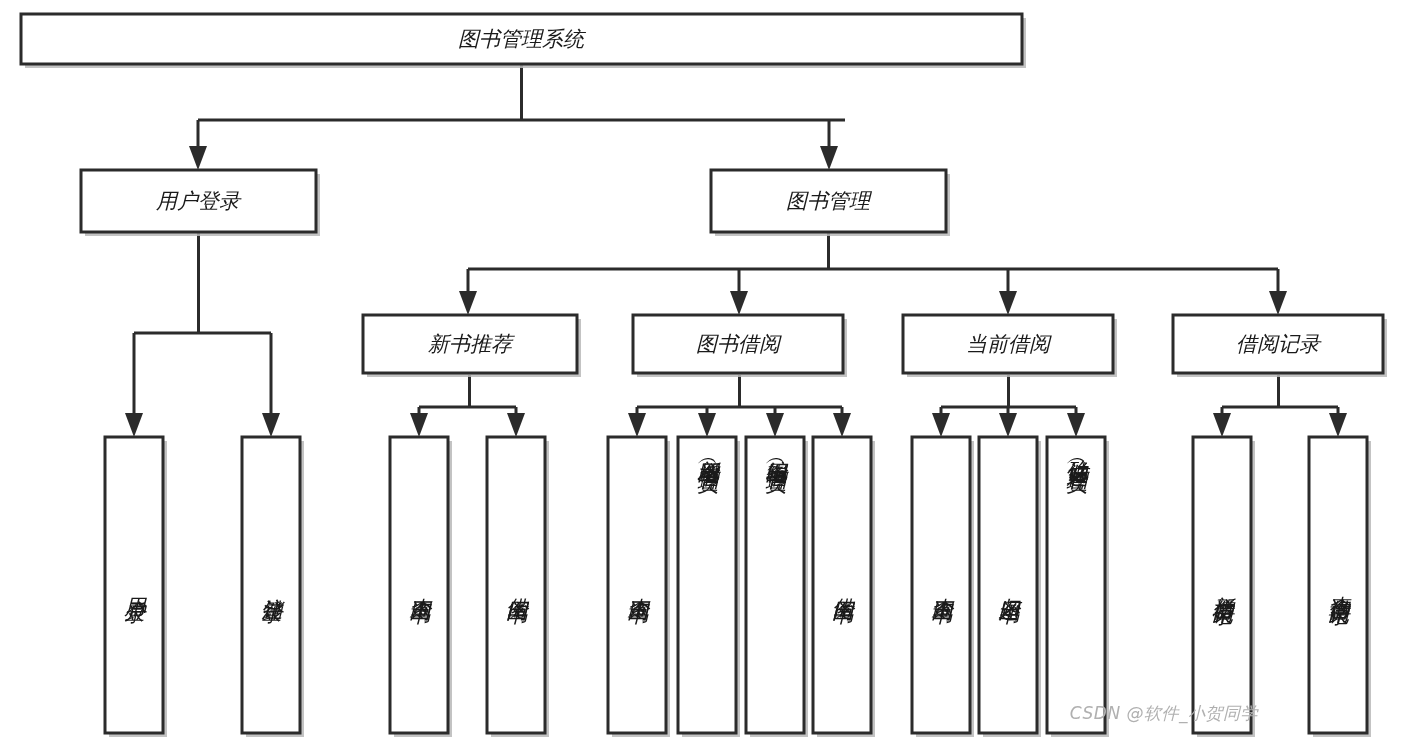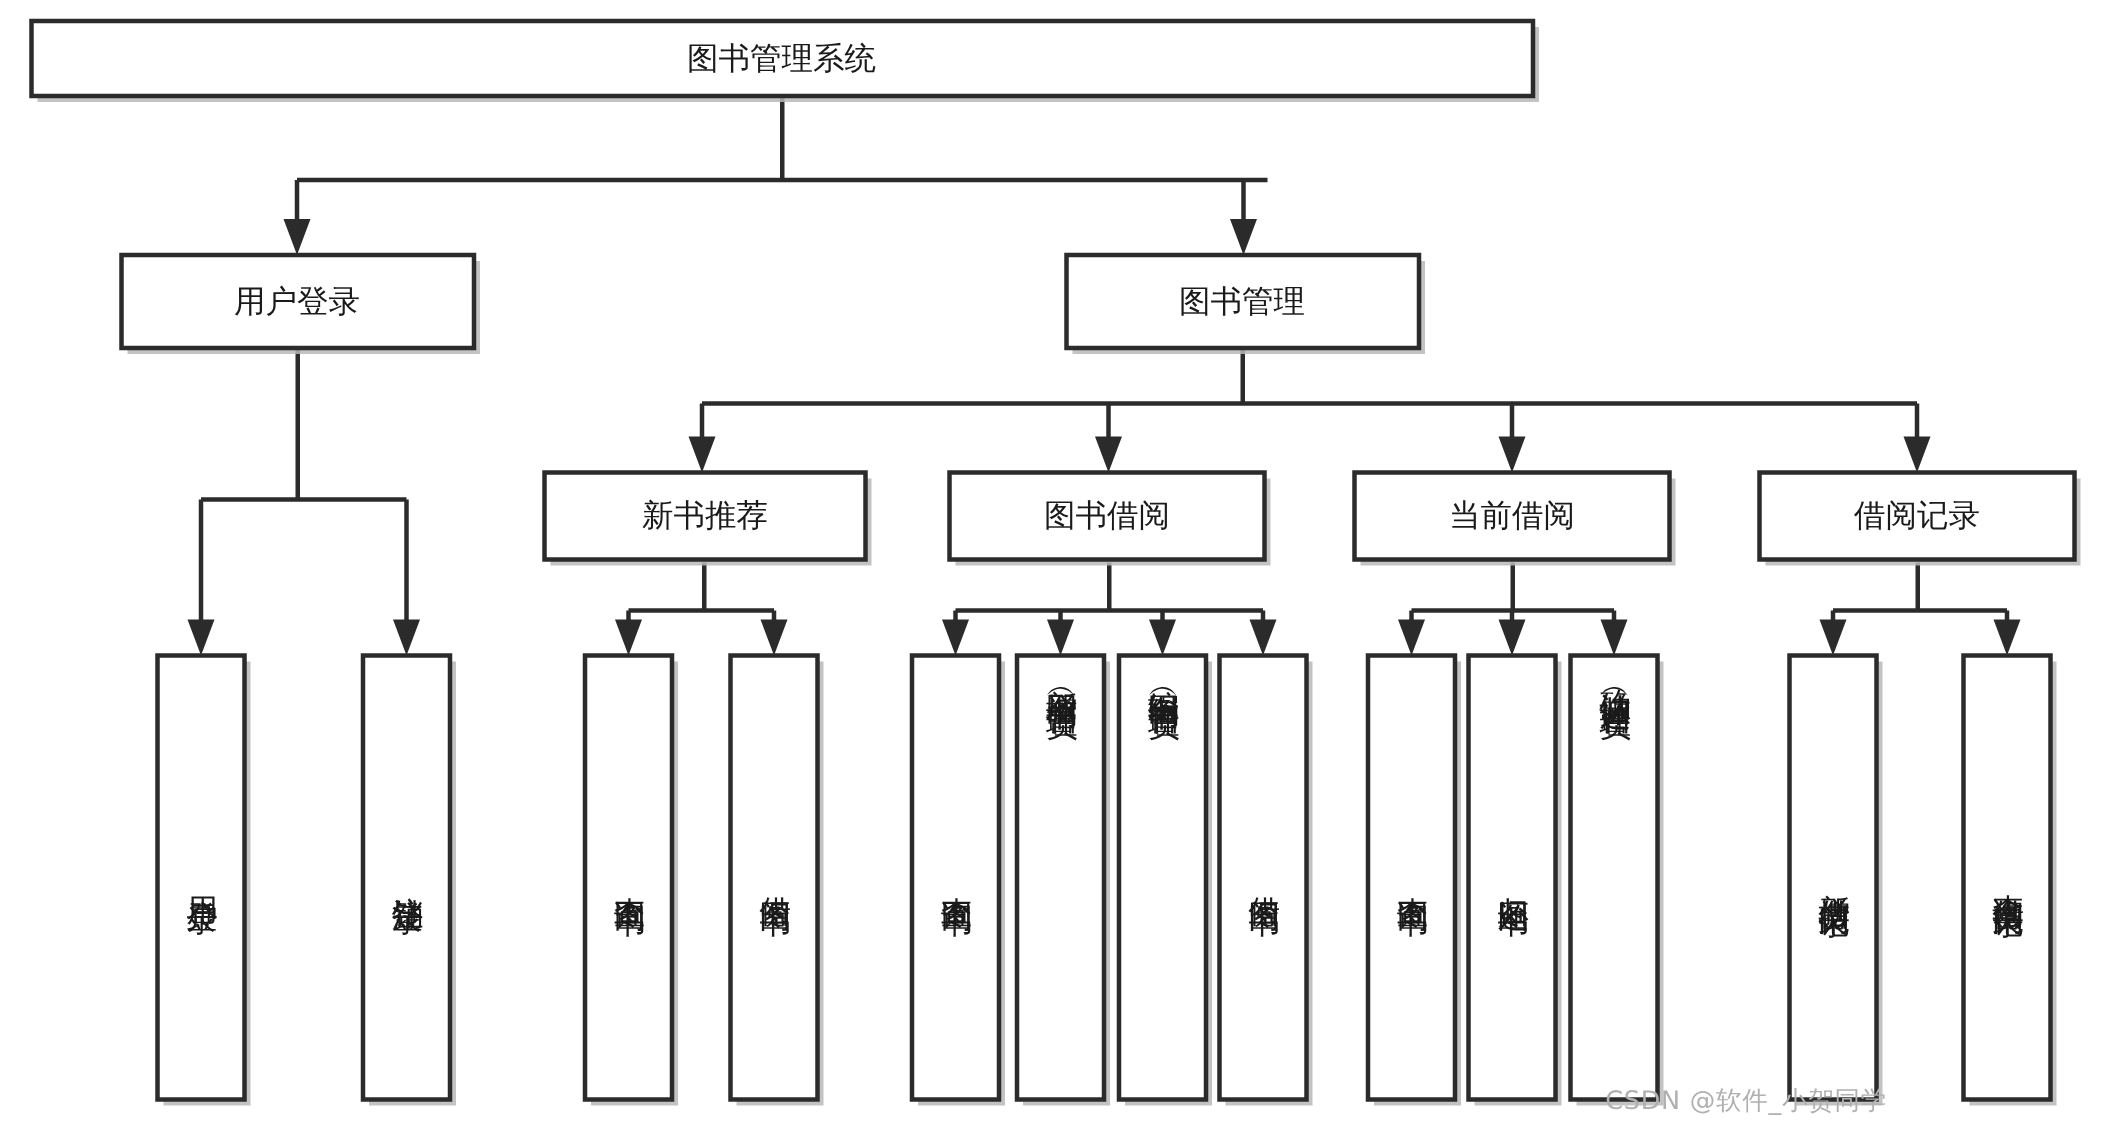--- a/index.html
+++ b/index.html
@@ -12,20 +12,21 @@
     width: 1405px;
     height: 747px;
     overflow: hidden;
     font-family: "DejaVu Sans", "Liberation Sans", sans-serif;
   }
   #diagram-root {
     position: relative;
     width: 1268px;
     height: 747px;
     background: #ffffff;
+    font-style: italic;
   }
   svg#flow {
     position: absolute;
     top: 0;
     left: 0;
     width: 1405px;
     height: 747px;
     display: block;
   }
   .node-box {
@@ -72,21 +73,21 @@
     font-size: 21px;
     line-height: 1.12;
     letter-spacing: 2px;
     color: #1a1a1a;
     white-space: nowrap;
     text-align: center;
   }
   .watermark {
     position: absolute;
     right: 10px;
-    bottom: 2px;
+    bottom: 22px;
     font-family: "DejaVu Sans", "Liberation Sans", sans-serif;
     font-size: 17px;
     color: #b0b0b0;
     white-space: nowrap;
     letter-spacing: 0.5px;
   }
 </style>
 </head>
 <body>
 

